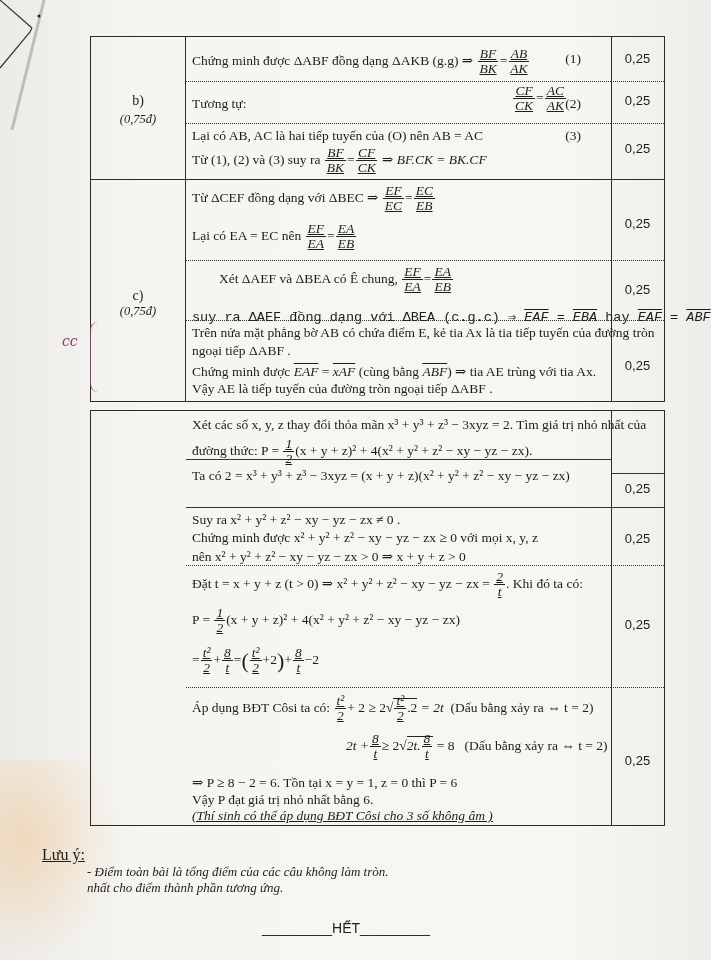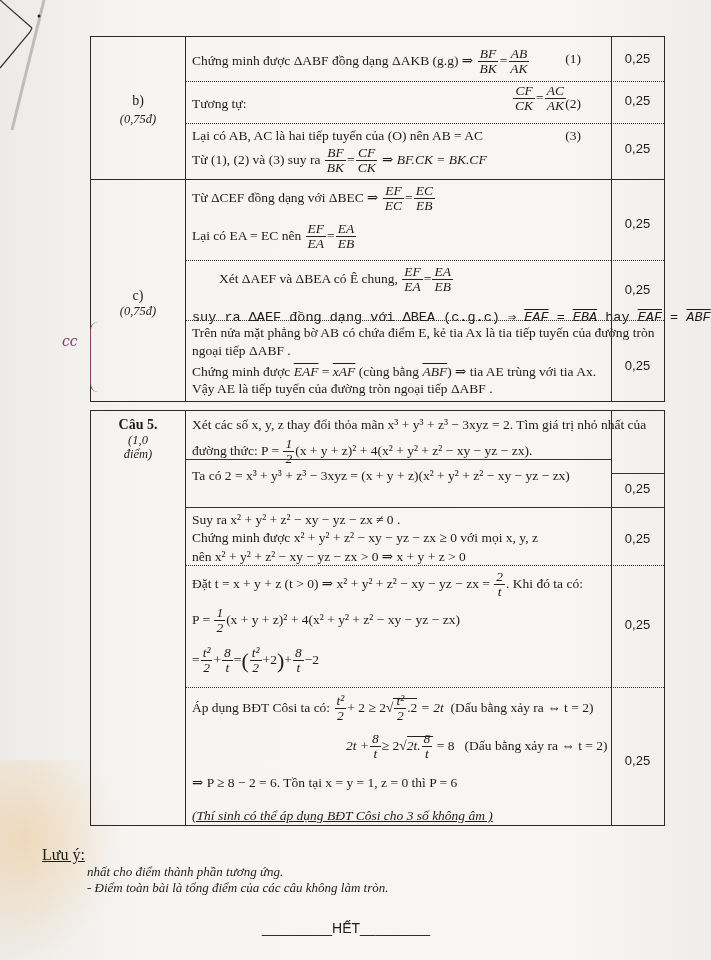--- a/index.html
+++ b/index.html
@@ -37,21 +37,21 @@
   .row { position:absolute; left:95px; right:53px; box-sizing:border-box; }
   .score {
     position:absolute; right:0; width:53px; text-align:center;
     font-family:"Liberation Sans", "DejaVu Sans", sans-serif; font-size:13px;
   }
   .dotted { border-top:1.4px dotted #333; }
   .solid { border-top:1.4px solid #333; }
   .line { position:absolute; left:6px; white-space:nowrap;text-align:center; }
   .frac {
     display:inline-flex; flex-direction:column; align-items:center;
-    vertical-align:middle; font-style:italic; line-height:1.05; margin:0 1px;
+    vertical-align:middle; font-style:italic; line-height:1.05; margin:0 1px;text-decoration:underline;
   }
   .frac .num { border-bottom:1px solid #222; padding:0 2px; }
   .frac .den { padding:0 2px; }
   i, .m { font-style:italic; }
   .tag { position:absolute; right:30px; }
   .arc { text-decoration:overline; font-style:italic; }
   .note {
     position:absolute; left:42px; width:640px; font-size:13px;
   }
   .note .title { text-decoration:underline; font-weight:normal; font-size:16px; }
@@ -210,25 +210,20 @@
     <span class="line" style="top:60px;">Vậy AE là tiếp tuyến của đường tròn ngoại tiếp ΔABF .</span>
   </div>
   <div class="score" style="top:178px;">0,25</div>
   <div style="position:absolute;right:0;width:53px;top:140px;" class="dotted"></div>
 </div>
 
 <div class="handmark">cc</div>
 <div class="bracket"></div>
 
 <div class="table" style="top:410px;height:416px;">
-  <div class="col-label">
-    <div style="position:absolute;top:6px;width:100%;font-weight:bold;">Câu 5.</div>
-    <div style="position:absolute;top:22px;width:100%;font-style:italic;font-size:12.5px;">(1,0</div>
-    <div style="position:absolute;top:36px;width:100%;font-style:italic;font-size:12.5px;">điểm)</div>
-  </div>
   <div class="col-score"></div>
 
   <div class="row" style="top:0;height:62px;">
     <span class="line" style="top:6px;">Xét các số x, y, z thay đổi thỏa mãn x³ + y³ + z³ − 3xyz = 2. Tìm giá trị nhỏ nhất của</span>
     <div class="line" style="top:26px;">
       <span>đường thức: P =</span>
       <span class="frac">
           <span class="num">1</span>
           <span class="den">2</span>
         </span><span>(x + y + z)² + 4(x² + y² + z² − xy − yz − zx).</span>
@@ -301,25 +296,26 @@
           <span class="num">8</span>
           <span class="den">t</span>
         </span><span>≥ 2</span><span>√</span><span class="sqrt"><span class="m">2t.</span><span class="frac">
             <span class="num">8</span>
             <span class="den">t</span>
           </span></span>
       <span>= 8</span>
       &nbsp;&nbsp;<span>(Dấu bằng xảy ra ⇔ t = 2)</span>
     </div>
     <span class="line" style="top:86px;">⇒ P ≥ 8 − 2 = 6. Tồn tại x = y = 1, z = 0 thì P = 6</span>
+    <span class="line" style="top:104px;">Vậy P đạt giá trị nhỏ nhất bằng 6.</span>
     <span class="line" style="top:120px;font-style:italic;text-decoration:underline;">(Thí sinh có thể áp dụng BĐT Côsi cho 3 số không âm )</span>
   </div>
   <div class="score" style="top:342px;">0,25</div>
   <div style="position:absolute;right:0;width:53px;top:276px;" class="dotted"></div>
 </div>
 
 <div class="note" style="top:846px;">
   <div class="title">Lưu ý:</div>
+  <div class="item" style="padding-left:45px;">- Điểm toàn bài là tổng điểm của các câu không làm tròn.</div>
   <div class="item" style="padding-left:45px;">nhất cho điểm thành phần tương ứng.</div>
-  <div class="item" style="padding-left:45px;">- Điểm toàn bài là tổng điểm của các câu không làm tròn.</div>
 </div>
 
 <div class="end-line">_________HẾT_________</div>
 
 </body></html>

